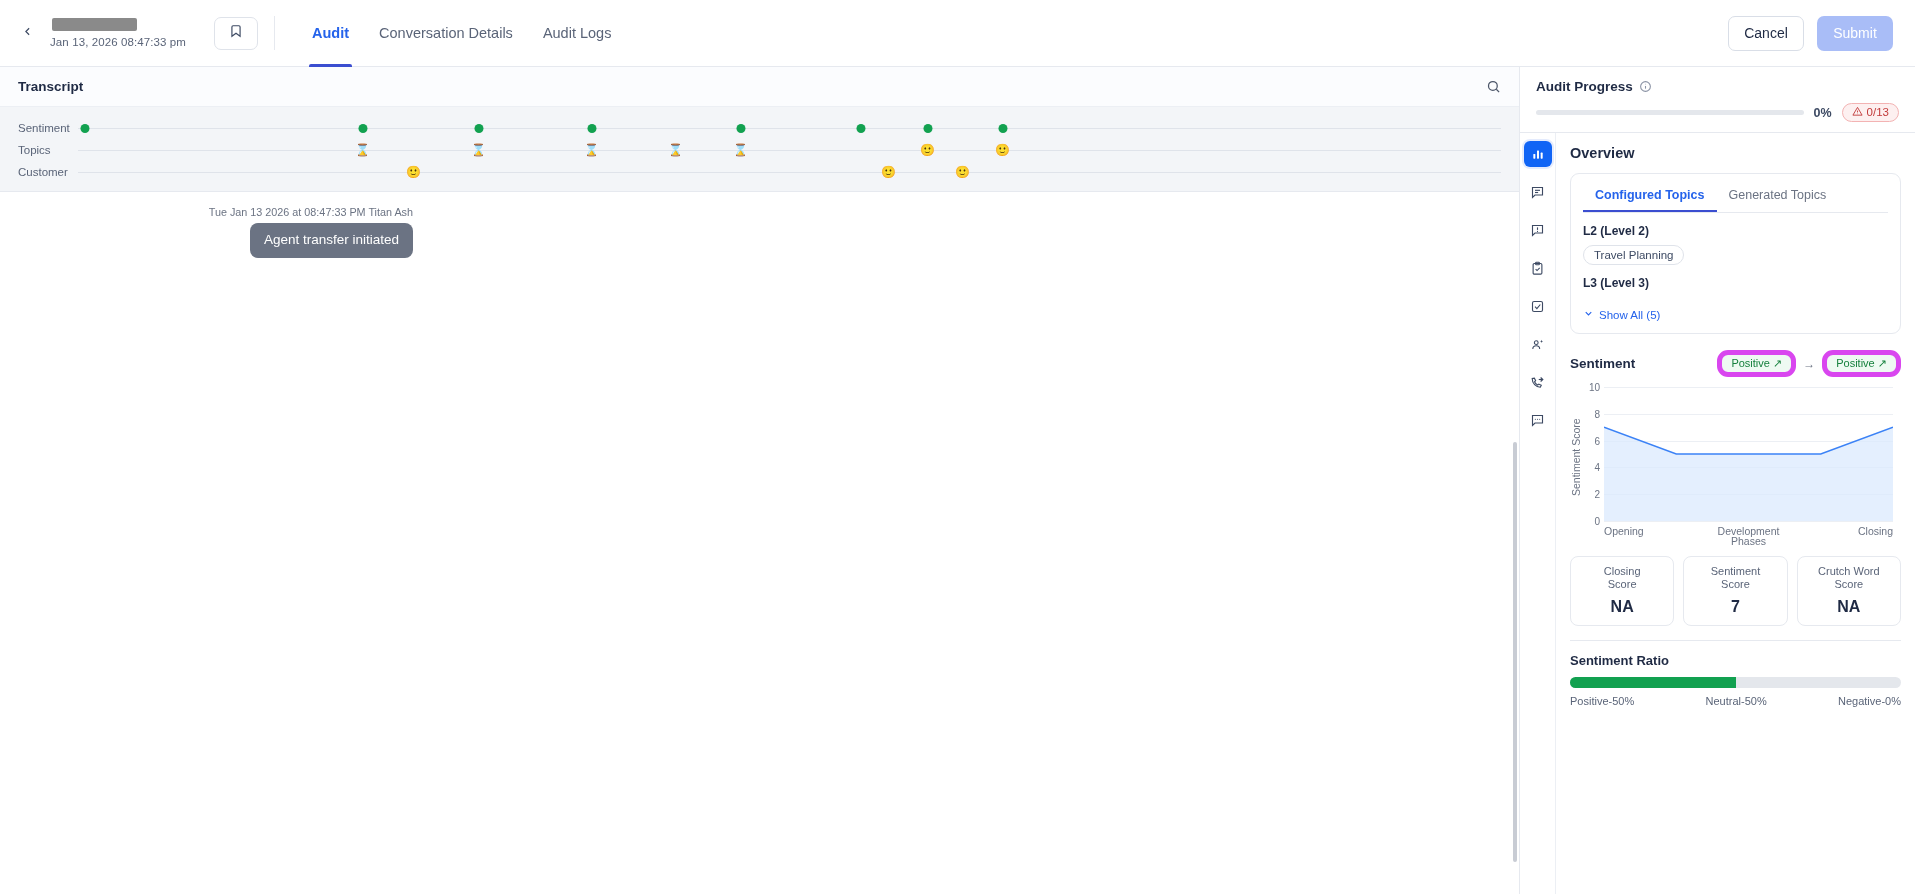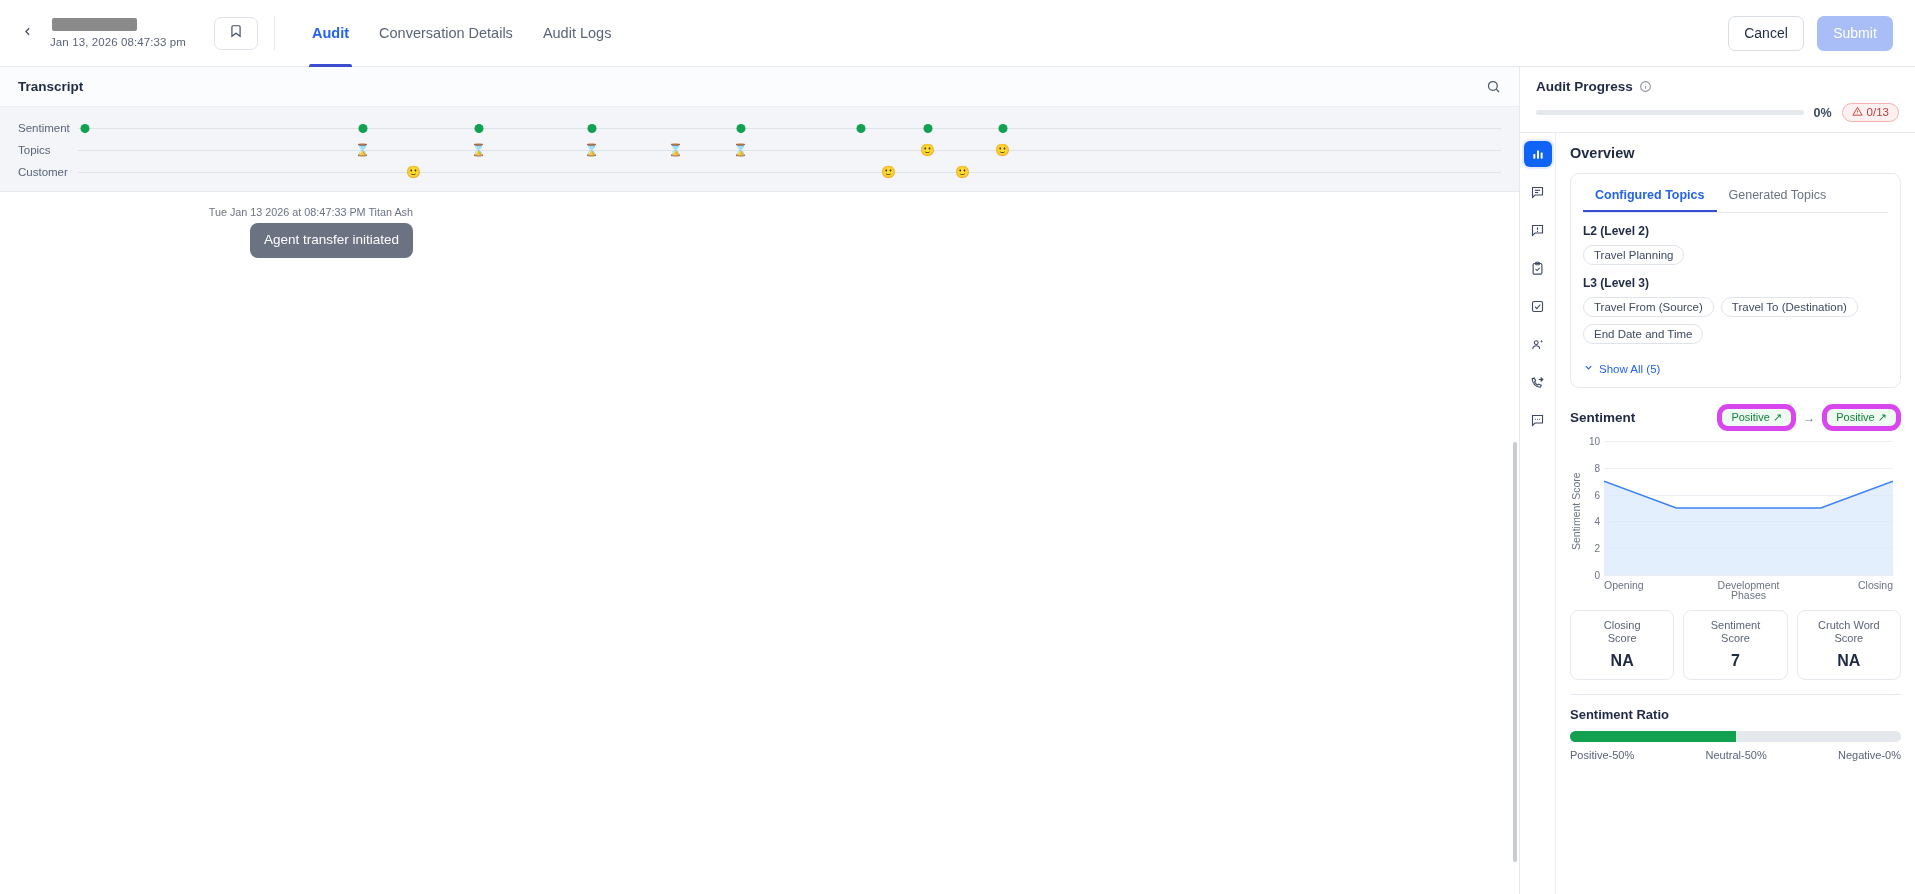--- a/index.html
+++ b/index.html
@@ -376,25 +376,20 @@
           <div class="topic-tabs">
             <div class="topic-tab active">Configured Topics</div>
             <div class="topic-tab">Generated Topics</div>
           </div>
           <div id="topic-groups">
               <div class="lvl">L2 (Level 2)</div>
               <div class="chips">
                 <span class="chip">Travel Planning</span>
               </div>
               <div class="lvl">L3 (Level 3)</div>
-              <div class="chips">
-                <span class="chip">Travel From (Source)</span>
-                <span class="chip">Travel To (Destination)</span>
-                <span class="chip">End Date and Time</span>
-              </div>
             </div>
           <div class="showall">
             <span>
               <svg width="11" height="11" viewBox="0 0 24 24" fill="none" stroke="currentColor" stroke-width="2.4">
                   <polyline points="6 9 12 15 18 9"></polyline>
                 </svg>
             </span>
             <span>Show All (5)</span>
           </div>
         </div>

